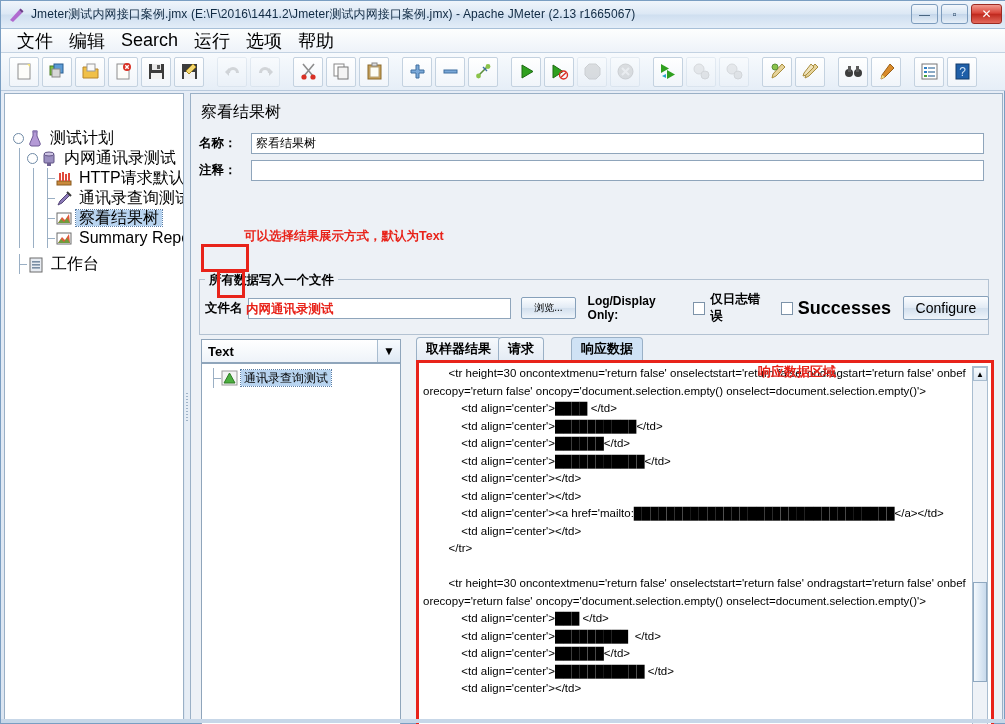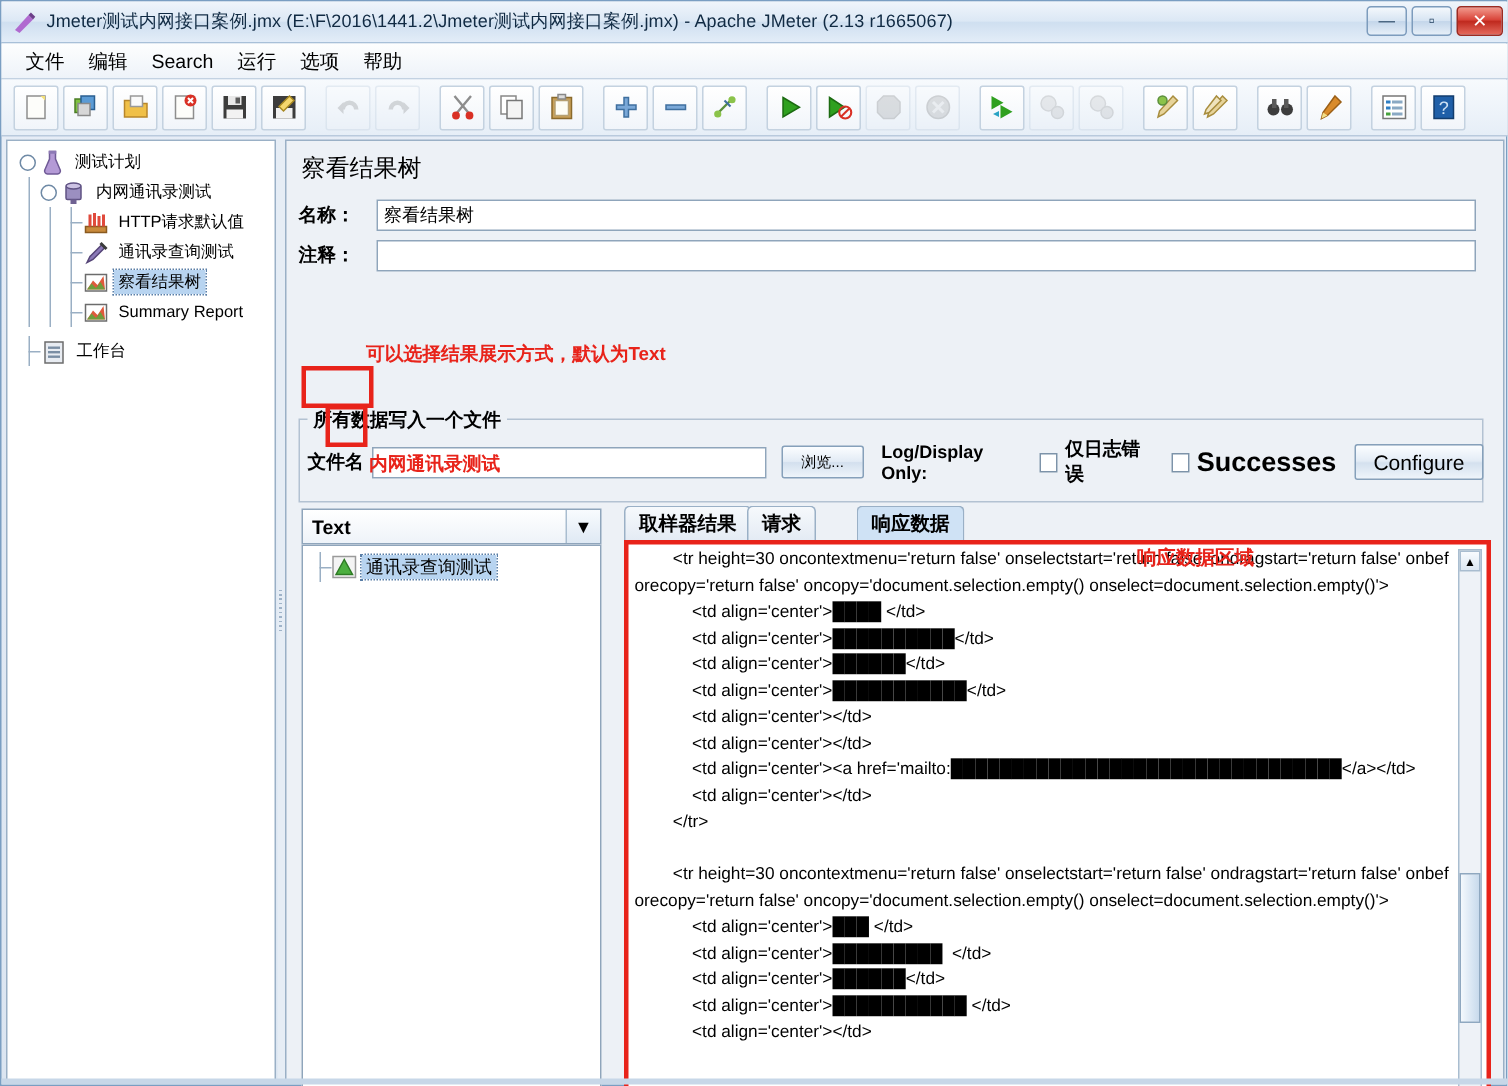--- a/index.html
+++ b/index.html
@@ -26,21 +26,21 @@
   .wb.close{background:linear-gradient(180deg,#f29a8e 0%,#d9453a 45%,#c02a1f 52%,#e4695c 100%);
       border-color:#9c2b22;width:31px;}
   .wb .gl{font-size:11px;color:#1c3b5a;line-height:1;}
   .wb.close .gl{color:#fff;font-weight:bold;font-size:12px;}
 
   
   .menubar{position:absolute;left:0;top:28px;width:1005px;height:24px;
     background:linear-gradient(180deg,#fdfefe 0%,#eef3f9 100%);
     border-bottom:1px solid #c3d2e2;box-sizing:border-box;
     display:flex;align-items:center;padding-left:8px;}
-  .menubar .mi{padding:2px 8px;font-size:13px;color:#000;cursor:default;}
+  .menubar .mi{padding:2px 8px;font-size:18px;color:#000;cursor:default;}
 
   
   .toolbar{position:absolute;left:0;top:52px;width:1005px;height:38px;
     background:linear-gradient(180deg,#f7fafd 0%,#e6eef7 100%);
     border-bottom:1px solid #b9cadd;box-sizing:border-box;
     display:flex;align-items:center;padding-left:8px;}
   .tbtn{width:30px;height:30px;margin-right:3px;border:1px solid #c4d2e0;border-radius:2px;
     background:linear-gradient(180deg,#ffffff 0%,#f1f5fa 100%);
     display:flex;align-items:center;justify-content:center;box-sizing:border-box;}
   .tbtn.sep{border:none;background:transparent;width:10px;margin:0;}
@@ -50,21 +50,21 @@
   
   .content{position:absolute;left:3px;top:92px;width:999px;height:628px;}
   .treepanel{position:absolute;left:0;top:0;width:180px;height:628px;background:#fff;
      border:1px solid #9ab0c6;box-sizing:border-box;overflow:hidden;}
   .splitter{position:absolute;left:181px;top:0;width:5px;height:628px;
      background:#e6edf5;}
   .splitter::after{content:"";position:absolute;left:1px;top:300px;width:2px;height:28px;
      background:repeating-linear-gradient(180deg,#9fb3c8 0 1px,transparent 1px 3px);}
 
   
-  .tree{padding:4px 0 0 4px;font-size:11px;}
+  .tree{padding:4px 0 0 4px;font-size:16px;margin-top:30px;}
   .tnode{display:flex;align-items:center;height:20px;white-space:nowrap;position:relative;}
   .tlabel{padding:0 3px;line-height:16px;}
   .tlabel.sel{background:#b8d4f0;outline:1px dotted #5a7ea6;}
   .tico{width:18px;height:17px;margin-right:3px;flex:0 0 auto;}
   .handle{width:9px;height:9px;border:1px solid #6f8aa6;border-radius:50%;
       background:#fff;margin-right:2px;flex:0 0 auto;}
   .elbow{width:14px;height:100%;position:relative;flex:0 0 auto;}
   .elbow::before{content:"";position:absolute;left:6px;top:0;bottom:0;width:1px;background:#9aafc4;}
   .elbow::after{content:"";position:absolute;left:6px;top:10px;width:8px;height:1px;background:#9aafc4;}
   .vline{width:14px;height:100%;position:relative;flex:0 0 auto;}

